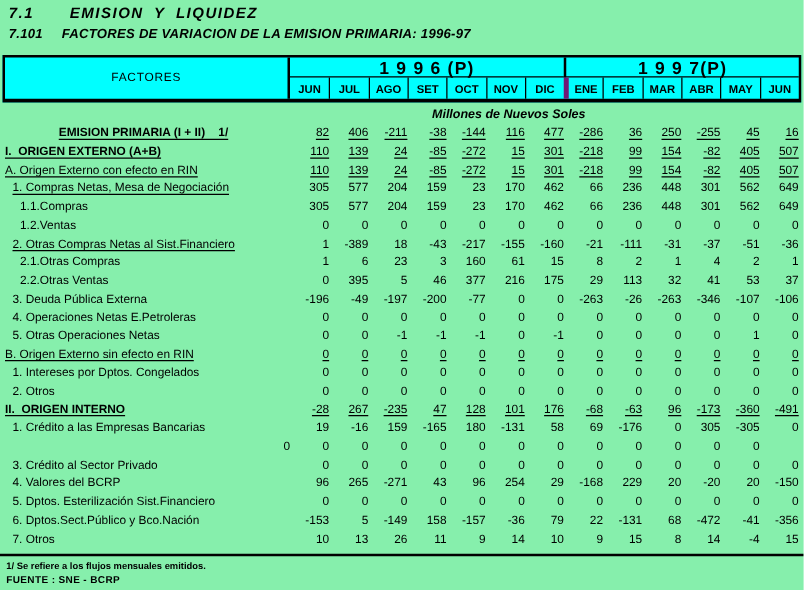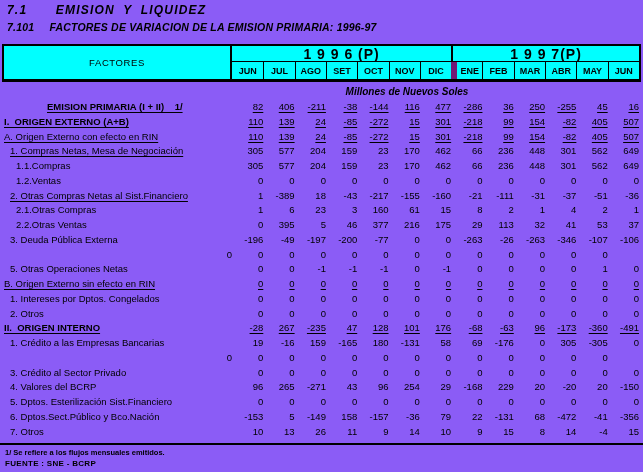--- a/index.html
+++ b/index.html
@@ -1,18 +1,18 @@
 <!DOCTYPE html>
 <html><head>
 <meta charset="utf-8">
 <style>
   * { margin:0; padding:0; box-sizing:border-box; }
   html,body { width:643px; height:472px; background:#ffffff; color:#000;
               font-family:"Liberation Sans","DejaVu Sans",sans-serif; }
-  .page { position:relative; width:643px; height:472px; overflow:hidden; background:#8b5cf6; }
+  .page { position:relative; width:643px; height:472px; overflow:hidden; background:#86efac; }
 
   .title1 { position:absolute; top:3px; left:7px; font-weight:bold; font-style:italic;
             font-size:12px; letter-spacing:1.2px; word-spacing:4px; }
   .title1 .num { margin-right:20px; }
   .title2 { position:absolute; top:21px; left:7px; font-weight:bold; font-style:italic;
             font-size:10.5px; letter-spacing:0.2px; }
   .title2 .num { margin-right:12px; }
 
   .thead { position:absolute; top:44px; left:2px; width:639px;
            border:2px solid #000; border-bottom:3px solid #000;
@@ -20,21 +20,21 @@
            grid-template-rows:16px 17px; }
   .factores { grid-row:1/3; grid-column:1; display:flex; align-items:center; justify-content:center;
               font-size:9.5px; letter-spacing:0.6px; border-right:2px solid #000; }
   .yeargroup { grid-row:1; display:flex; align-items:center; justify-content:center;
                font-weight:bold; font-size:14px; letter-spacing:1px; border-bottom:1px solid #000; }
   .yg1 { grid-column:2/9; }
   .yg2 { grid-column:9/15; border-left:2px solid #000; }
   .mcell { grid-row:2; display:flex; align-items:center; justify-content:center;
            font-weight:bold; font-size:9px; border-left:1px solid #000; }
   .mcell.first { border-left:none; }
-  .mcell.group { border-left:6px solid #701a75; }
+  .mcell.group { border-left:4px solid #701a75; }
 
   .units { position:absolute; top:86px; left:292px; width:230px; text-align:center;
            font-weight:bold; font-style:italic; font-size:10px; }
 
   .tbody { position:absolute; top:100px; left:2px; width:639px; }
   .trow { display:grid; grid-template-columns:232px repeat(13,1fr);
           height:14.75px; line-height:14.75px; font-size:9.5px; }
   .tlabel { white-space:pre; overflow:visible; }
   .tval { text-align:right; padding-right:2px; }
 
@@ -243,20 +243,21 @@
         <div class="tval">0</div>
         <div class="tval">0</div>
         <div class="tval">-263</div>
         <div class="tval">-26</div>
         <div class="tval">-263</div>
         <div class="tval">-346</div>
         <div class="tval">-107</div>
         <div class="tval">-106</div>
       </div>
       <div class="trow r-item">
+        <div class="tlabel">4. Operaciones Netas E.Petroleras</div>
         <div class="tval">0</div>
         <div class="tval">0</div>
         <div class="tval">0</div>
         <div class="tval">0</div>
         <div class="tval">0</div>
         <div class="tval">0</div>
         <div class="tval">0</div>
         <div class="tval">0</div>
         <div class="tval">0</div>
         <div class="tval">0</div>

